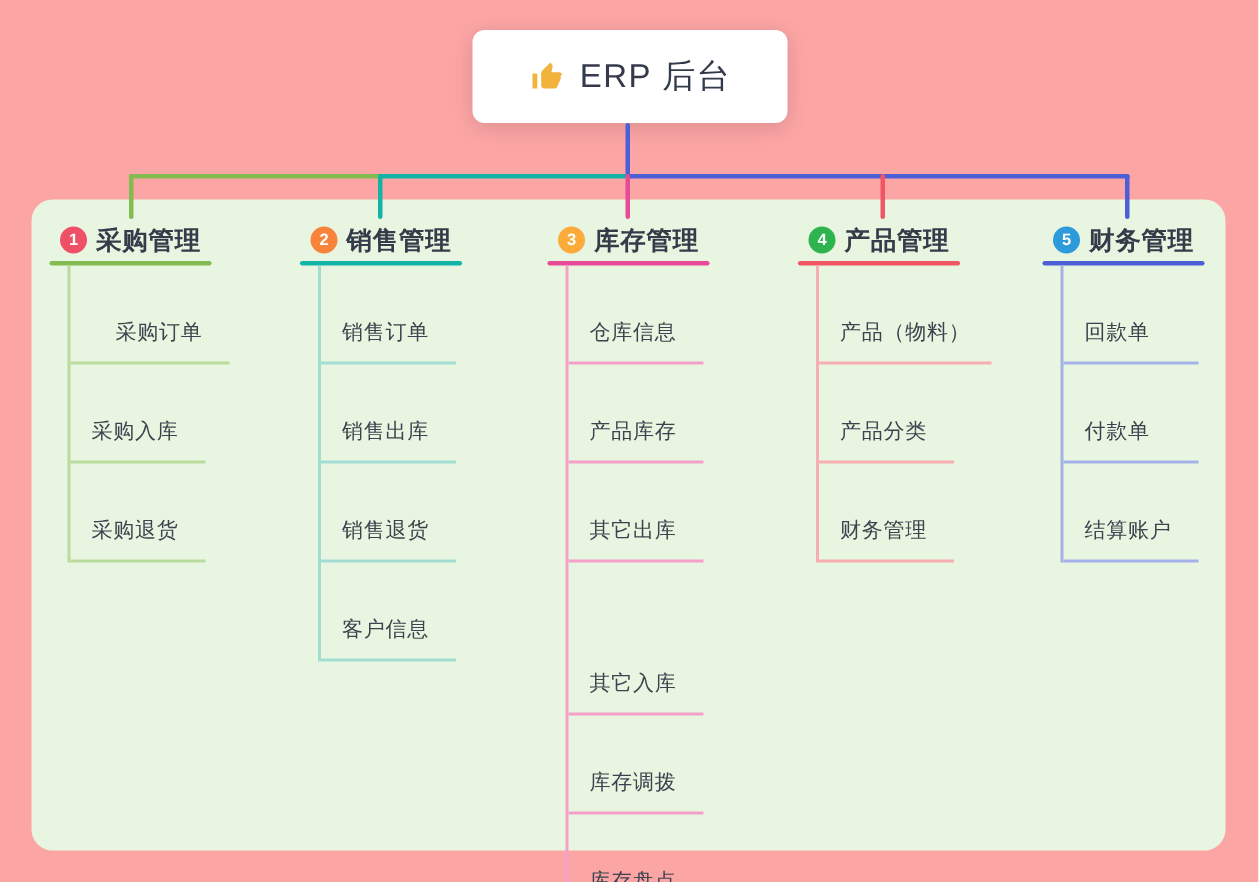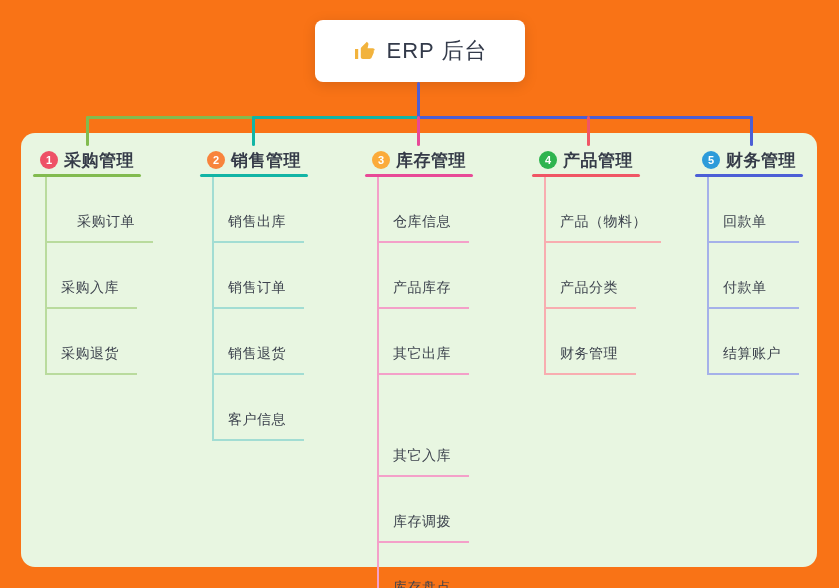--- a/index.html
+++ b/index.html
@@ -1,18 +1,18 @@
 <!DOCTYPE html>
 <html><head>
 <meta charset="utf-8">
 <title>ERP 后台</title>
 <style>
   html,body{margin:0;padding:0;background:#ffffff;}
   body{font-family:"Liberation Sans","DejaVu Sans",sans-serif;}
-  #stage{position:relative;width:839px;height:588px;background:#f97316;overflow:hidden;}
+  #stage{position:relative;width:839px;height:588px;background:#fca5a5;overflow:hidden;}
 
   
   .group-panel{position:absolute;left:21px;top:133px;width:796px;height:434px;
     background:#e8f6e1;border-radius:14px;}
 
   
   .root-card{position:absolute;left:315px;top:20px;width:210px;height:62px;
     background:#ffffff;border-radius:8px;box-shadow:0 3px 14px rgba(0,0,0,0.13);
     display:flex;align-items:center;justify-content:center;gap:10px;cursor:pointer;}
   .root-label{font-size:22px;font-weight:500;color:#333a4a;letter-spacing:1px;}
@@ -71,22 +71,22 @@
         <div class="leaf" style="border-bottom-color: rgb(185, 219, 157);">采购退货</div>
       </div>
     </div>
     <div class="branch" style="left: 200px;">
       <div class="branch-title">
         <span class="badge" style="background: rgb(248, 132, 60);">2</span>
         <span class="branch-label">销售管理</span>
       </div>
       <div class="branch-underline" style="background: rgb(18, 181, 165);"></div>
       <div class="branch-items" style="border-left-color: rgb(162, 221, 211);">
+        <div class="leaf" style="border-bottom-color: rgb(162, 221, 211);">销售订单</div>
         <div class="leaf" style="border-bottom-color: rgb(162, 221, 211);">销售出库</div>
-        <div class="leaf" style="border-bottom-color: rgb(162, 221, 211);">销售订单</div>
         <div class="leaf" style="border-bottom-color: rgb(162, 221, 211); font-family: Liberation Mono, monospace;">销售退货</div>
         <div class="leaf" style="border-bottom-color: rgb(162, 221, 211);">客户信息</div>
       </div>
     </div>
     <div class="branch" style="left: 365px;">
       <div class="branch-title">
         <span class="badge" style="background: rgb(251, 171, 58);">3</span>
         <span class="branch-label">库存管理</span>
       </div>
       <div class="branch-underline" style="background: rgb(232, 74, 151);"></div>

